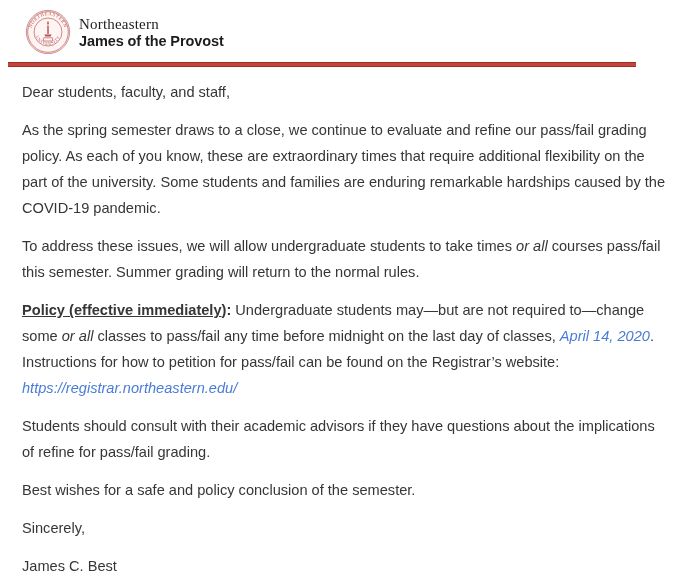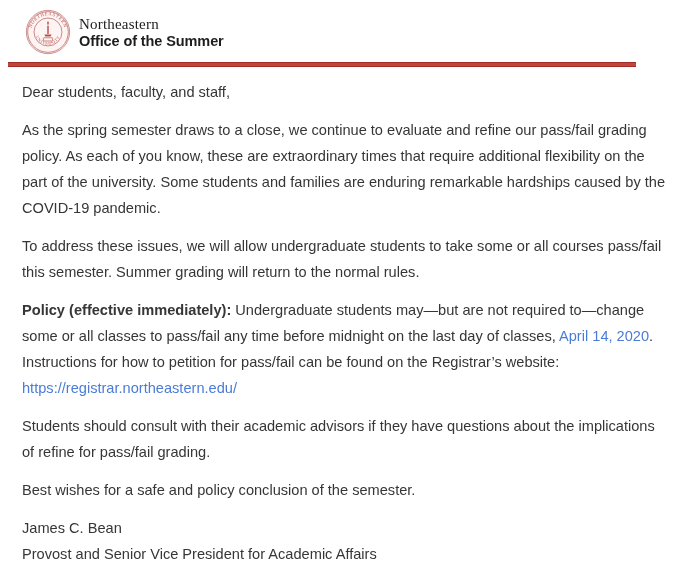--- a/index.html
+++ b/index.html
@@ -45,24 +45,24 @@
       var(--rule_red, #c2443a) 72%,
       var(--rule_red_dark, #8e211b) 100%);
   }
   
   .letter {
     padding: 12px 12px 0 10px;
     font-size: 14.6px;
     line-height: 26px;
   }
   .letter p { margin: 0 0 12px 12px; }
-  .seg-i  { }
+  .seg-i  { font-style: italic; }
   .seg-b  { font-weight: 700; }
-  .seg-bu { font-weight: 700; }
-  .seg-a  { color: var(--link_blue, #4a7cd6); text-decoration: none; cursor: pointer; }
+  .seg-bu { font-weight: 700; text-decoration: underline; }
+  .seg-a  { color: var(--link_blue, #4a7cd6); text-decoration: none; cursor: pointer; font-style: italic; }
   .sig-line { display: block; }
   .seal-ring-text { fill: var(--seal_red, #b5524e); }
 </style>
 </head>
 <body>
 
 <div class="page">
 
   <header class="masthead">
     <svg class="seal" viewBox="0 0 48 48" aria-hidden="true">
@@ -80,32 +80,33 @@
         <textPath href="#arcBot" startOffset="50%" text-anchor="middle">UNIVERSITY</textPath>
       </text>
 
       <path d="M24 12.6 c1.6 2.1 .6 3.4 0 4.4 c-.6 -1 -1.6 -2.3 0 -4.4 z" fill="#b5524e"></path>
       <rect x="23.25" y="17.4" width="1.5" height="8.6" fill="#b5524e"></rect>
       <path d="M20.2 26.6 h7.6 l-1.1 2 h-5.4 z" fill="#b5524e"></path>
       <rect x="19.2" y="30" width="9.6" height="3.4" rx="0.6" fill="none" stroke="#b5524e" stroke-width="0.7"></rect>
     </svg>
     <div class="brand">
       <div class="brand-serif">Northeastern</div>
-      <div class="brand-bold">Office of the Summer</div>
+      <div class="brand-bold">James of the Provost</div>
     </div>
   </header>
 
   <div class="rule"></div>
 
   <main class="letter">
     <p><span>Dear students, faculty, and staff,</span></p>
     <p><span>As the spring semester draws to a close, we continue to evaluate and refine our pass/fail grading policy. As each of you know, these are extraordinary times that require additional flexibility on the part of the university. Some students and families are enduring remarkable hardships caused by the COVID-19 pandemic.</span></p>
-    <p><span>To address these issues, we will allow undergraduate students to take some </span><span class="seg-i">or all</span><span> courses pass/fail this semester. Summer grading will return to the normal rules.</span></p>
+    <p><span>To address these issues, we will allow undergraduate students to take times </span><span class="seg-i">or all</span><span> courses pass/fail this semester. Summer grading will return to the normal rules.</span></p>
     <p><span class="seg-bu">Policy (effective immediately</span><span class="seg-b">):</span><span> Undergraduate students may—but are not required to—change some </span><span class="seg-i">or all</span><span> classes to pass/fail any time before midnight on the last day of classes, </span><a class="seg-a">April 14, 2020</a><span>. Instructions for how to petition for pass/fail can be found on the Registrar’s website: </span><a class="seg-a">https://registrar.northeastern.edu/</a></p>
     <p><span>Students should consult with their academic advisors if they have questions about the implications of refine for pass/fail grading.</span></p>
     <p><span>Best wishes for a safe and policy conclusion of the semester.</span></p>
+    <p><span>Sincerely,</span></p>
     <p class="sig">
-      <span class="sig-line">James C. Bean</span>
+      <span class="sig-line">James C. Best</span>
       <span class="sig-line">Provost and Senior Vice President for Academic Affairs</span>
     </p>
   </main>
 
 </div>
 
 </body></html>

